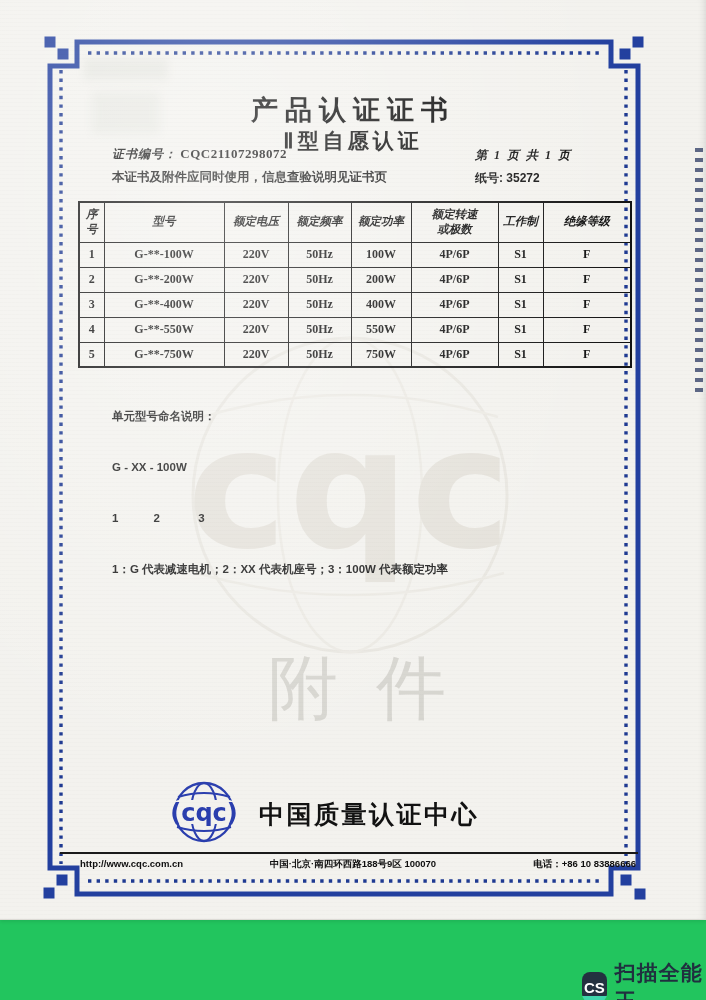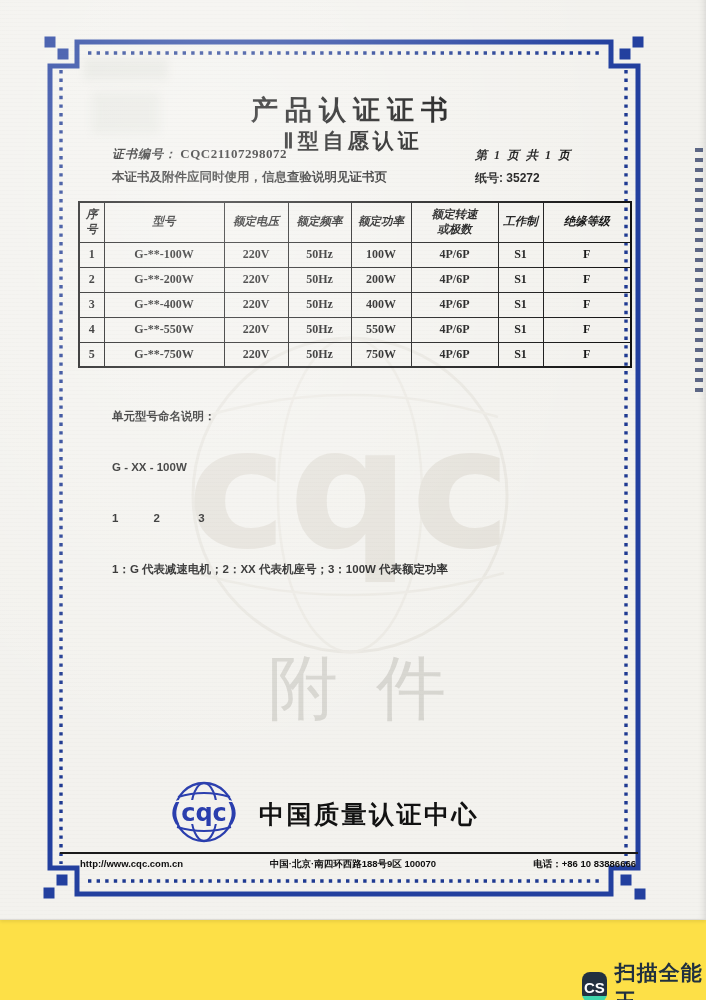--- a/index.html
+++ b/index.html
@@ -1,21 +1,21 @@
 <!DOCTYPE html>
 <html><head>
 <meta charset="utf-8">
 <style>
   * { box-sizing: border-box; }
   html,body { margin:0; padding:0; }
   body {
     width:706px; height:1000px; background:#fdfdfd;
     font-family:"Liberation Sans", sans-serif;
   }
-  .canvas { position:relative; width:706px; height:1000px; overflow:hidden; background:#fde047; }
+  .canvas { position:relative; width:706px; height:1000px; overflow:hidden; background:#22c55e; }
 
   
   .paper {
     position:absolute; left:0; top:0; width:706px; height:920px;
     background:#f3f2ee;
     border-bottom:1px solid #dcdad5;
     box-shadow: inset -7px 0 9px -7px rgba(0,0,0,.16), 0 2px 3px rgba(0,0,0,.08);
   }
   .paper::after { 
     content:""; position:absolute; inset:0; pointer-events:none;

